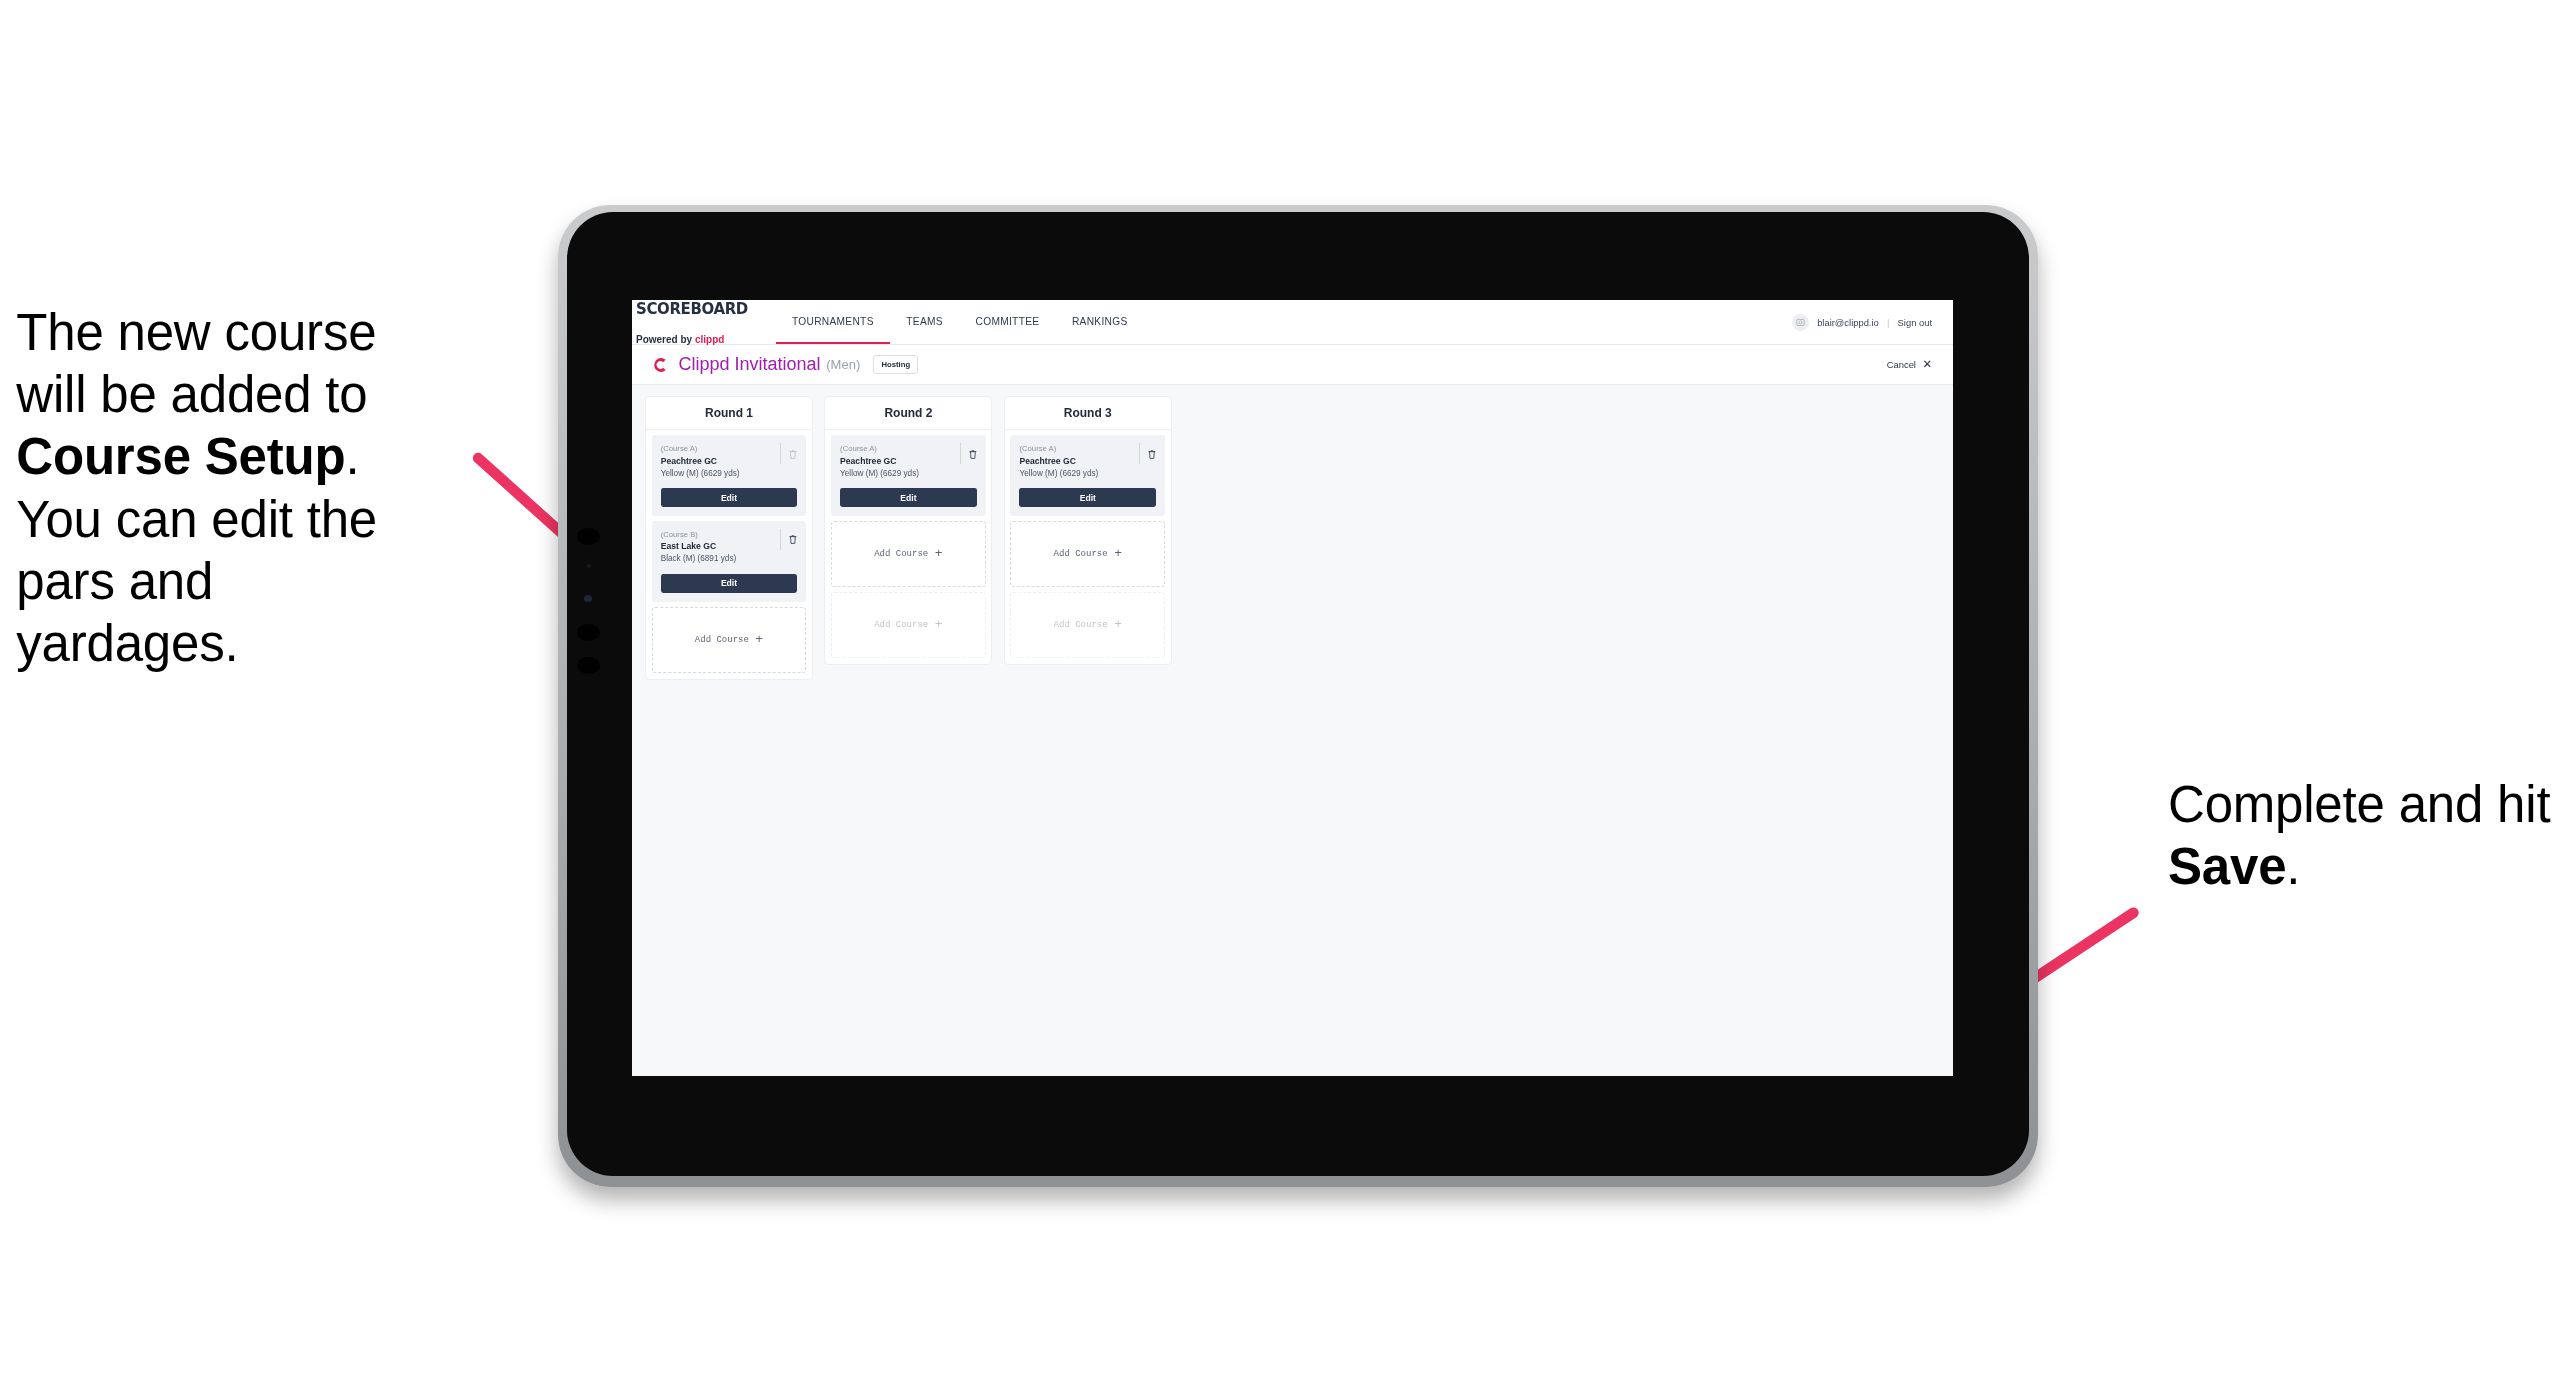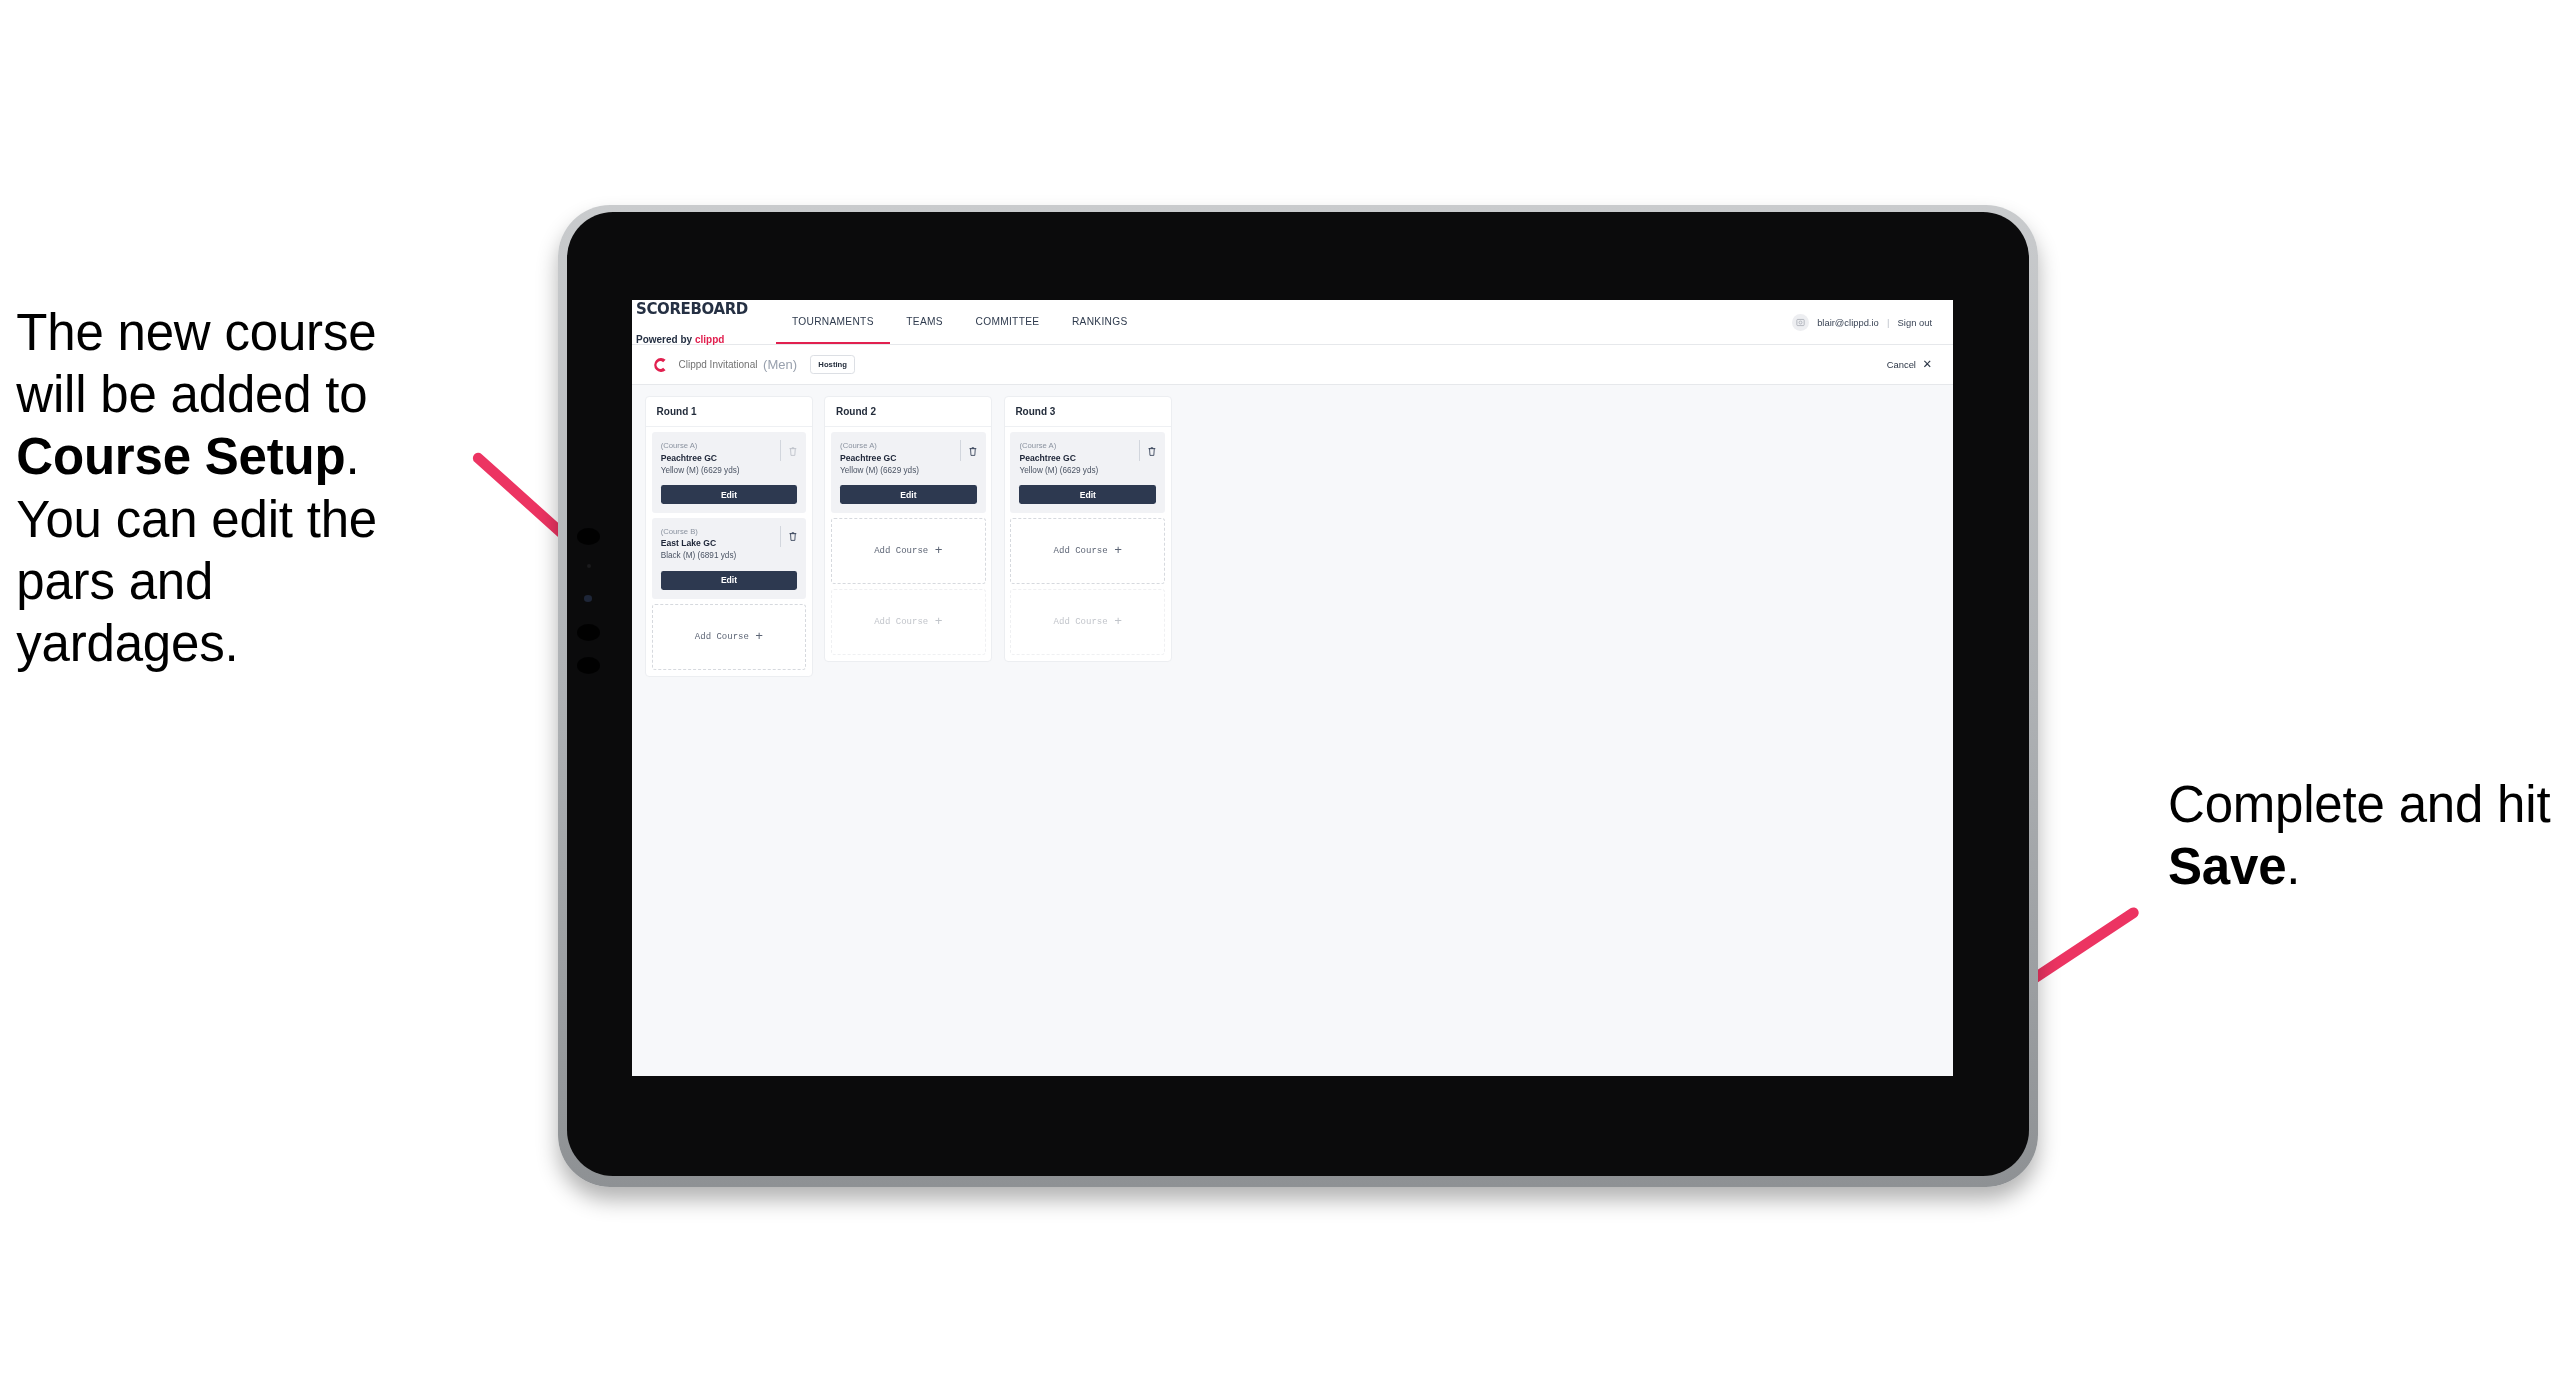--- a/index.html
+++ b/index.html
@@ -51,38 +51,38 @@
   .topnav a.active{border-bottom-color:#e1204f;}
   #account{margin-left:auto;display:flex;align-items:center;gap:8.2px;padding-right:21px;font-size:9.4px;color:#3b4556;}
   #avatar{width:17px;height:17px;border-radius:50%;background:#edeef1;display:flex;align-items:center;justify-content:center;}
   #avatar svg{opacity:.55;}
   #account .sep{color:#b9bec7;}
   #account a{color:#3b4556;text-decoration:none;}
 
   
   #tourbar{height:39px;background:#fff;display:flex;align-items:center;padding:0 21px 0 19.6px;border-bottom:0.8px solid #e6e8eb;}
   #tourbar .logo{width:16.3px;height:18px;margin-right:10.6px;}
-  #tourbar .tname{font-size:10px;color:#737373;}
+  #tourbar .tname{font-size:18px;color:#a21caf;}
   #tourbar .tgender{font-size:13px;color:#98a0ad;margin-left:5.7px;}
   #tourbar .hosting{
     margin-left:13px;font-size:7.7px;font-weight:700;color:#252e3d;
     border:0.8px solid #dcdfe4;border-radius:3.3px;padding:4.1px 7.3px;background:#fff;
   }
   #tourbar .cancel{margin-left:auto;display:flex;align-items:center;gap:6.5px;font-size:9.4px;color:#2d3747;}
   #tourbar .cancel .x{font-size:11.4px;line-height:1;}
 
   
   #tabs{height:32px;background:#2d3950;display:flex;align-items:center;padding:0 14.7px;gap:3.3px;}
   #tabs .tab{font-size:9.4px;color:#c9ced8;padding:4.9px 9.8px;border-radius:4.1px;}
   #tabs .tab.active{background:#fff;color:#232c3b;font-weight:600;}
 
   
   #board{padding:11.4px 13px;display:flex;gap:11.4px;align-items:flex-start;}
   .col{width:166px;background:#fff;border:0.8px solid #eceef1;border-radius:4.1px;overflow:hidden;}
-  .col-head{padding:9px 10.6px;font-size:10px;font-weight:700;color:#232c3b;border-bottom:0.8px solid #eef0f3;}
+  .col-head{padding:9px 10.6px;font-size:12px;font-weight:700;color:#232c3b;border-bottom:0.8px solid #eef0f3;text-align:center;}
   .col-body{padding:4.9px 5.7px 6.5px 5.7px;display:flex;flex-direction:column;gap:4.9px;}
 
   .course-card{background:#f1f2f5;border-radius:3.3px;padding:8.2px 9px 9px 9px;position:relative;}
   .cc-label{font-size:7.7px;color:#8a929f;line-height:1.45;}
   .cc-name{font-size:8.6px;font-weight:700;color:#20283a;line-height:1.5;}
   .cc-tee{font-size:8.2px;color:#4a5363;line-height:1.5;}
   .cc-actions{position:absolute;top:8.2px;right:8.2px;display:flex;align-items:center;gap:7.3px;height:21px;}
   .cc-divider{width:0.8px;height:21px;background:#d2d6dd;}
   .cc-trash{cursor:pointer;display:flex;}
   .cc-trash.disabled{opacity:.28;}

